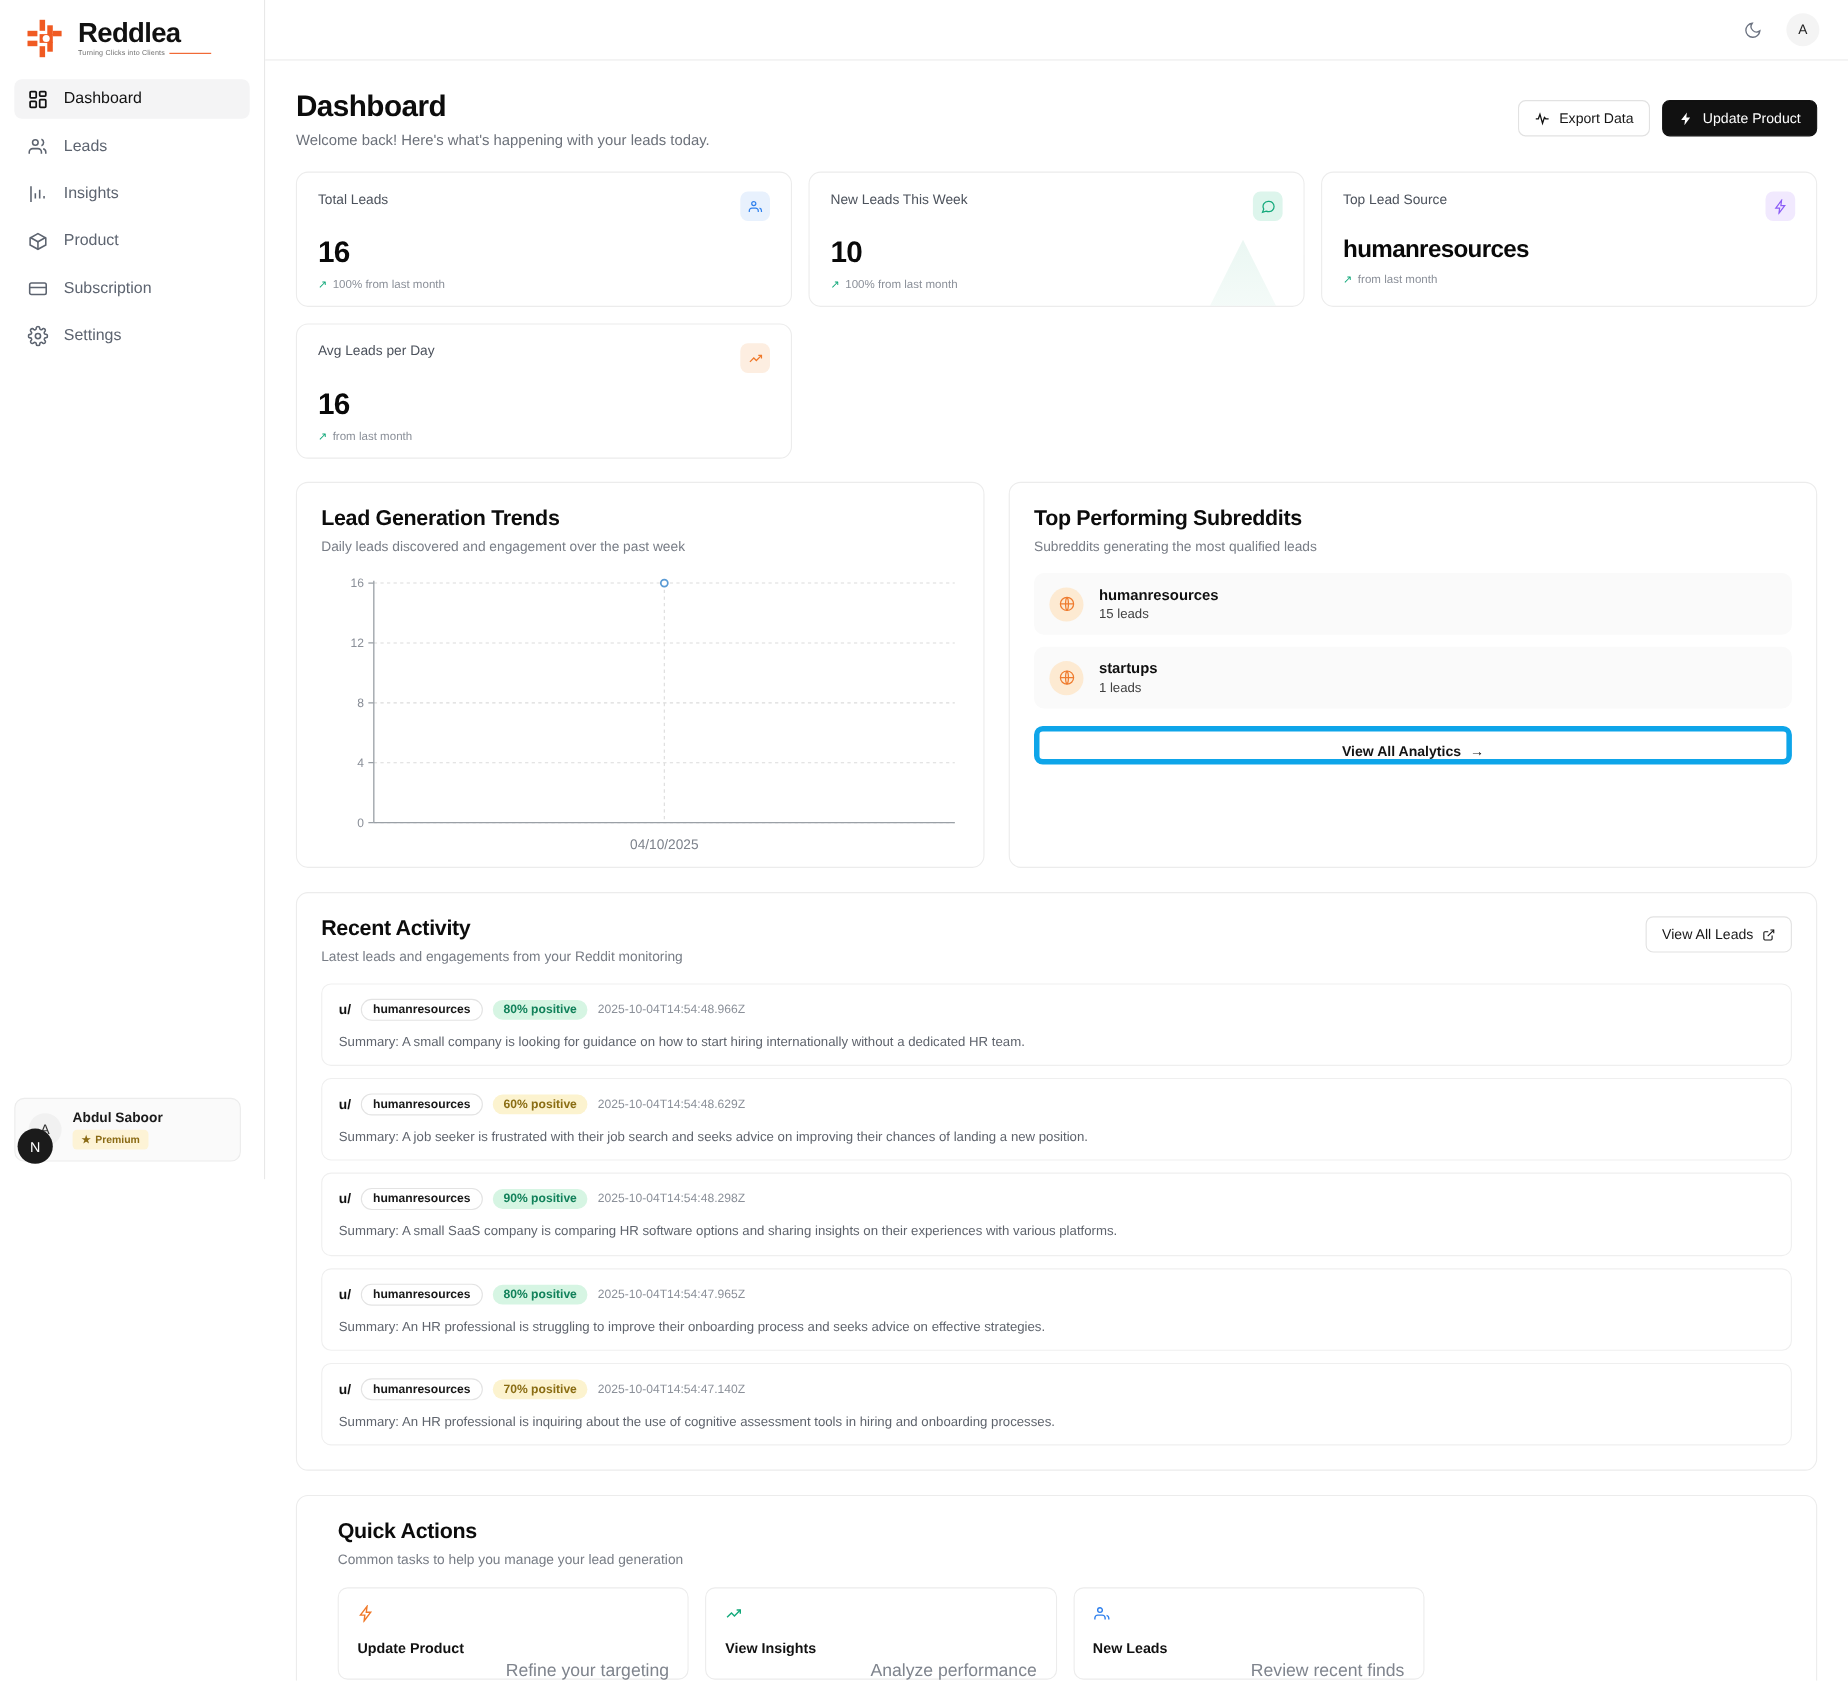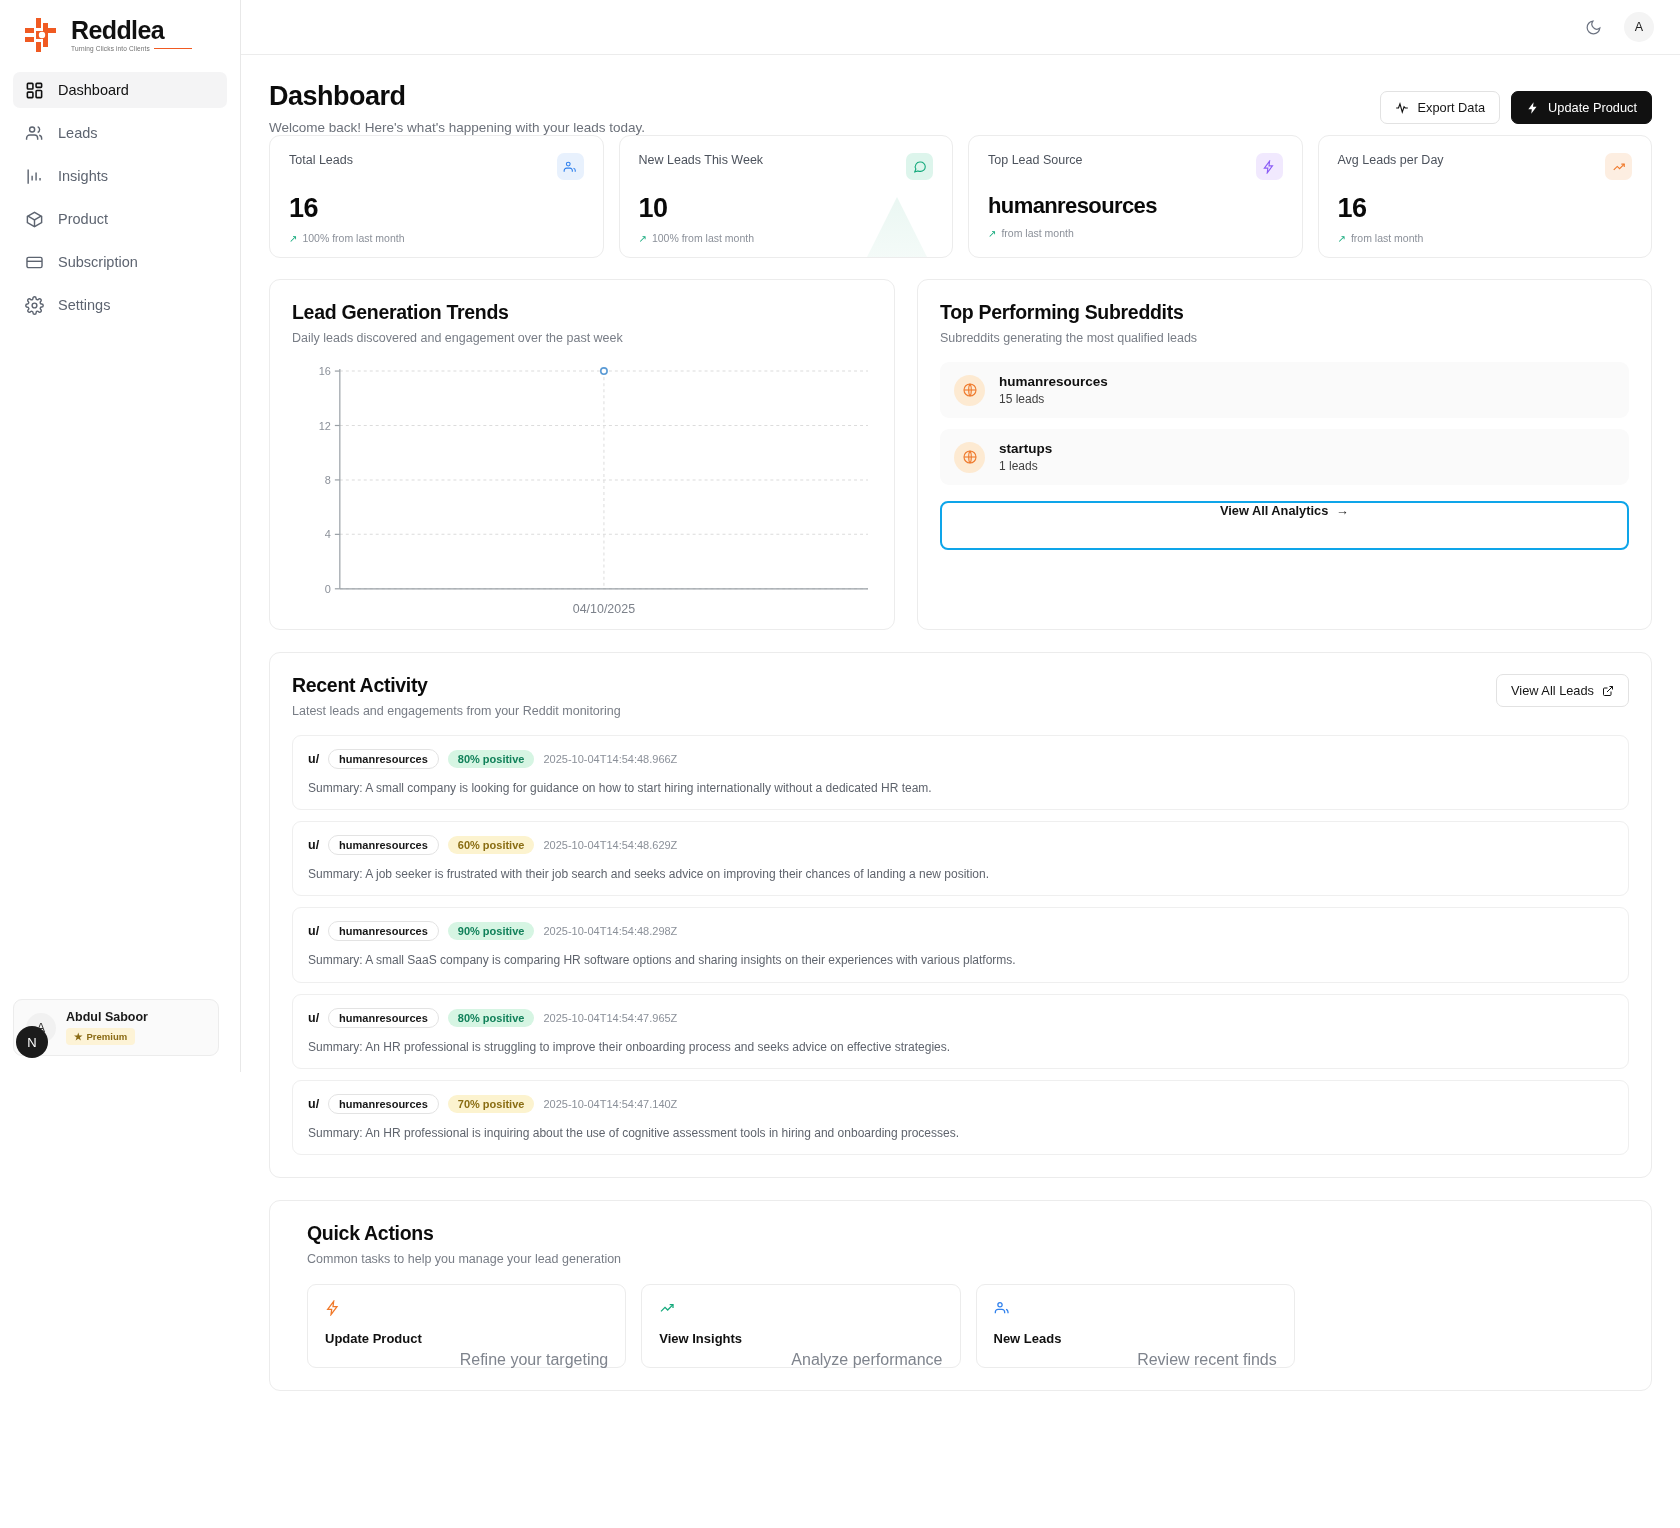--- a/index.html
+++ b/index.html
@@ -84,21 +84,21 @@
   .head-actions { display: flex; gap: 11px; padding-top: 10px; }
   .btn {
     display: inline-flex; align-items: center; gap: 8px;
     height: 33px; padding: 0 14px; border-radius: 7px;
     font-size: 12.8px; font-weight: 500; cursor: pointer; white-space: nowrap;
   }
   .btn-outline { background: #fff; border: 1px solid #e2e2e2; color: #151515; }
   .btn-dark { background: #111111; border: 1px solid #111111; color: #ffffff; }
 
   
-  .stats { display: grid; grid-template-columns: repeat(4, 1fr); gap: 15px; }
+  .stats { display: grid; grid-template-columns: repeat(3, 1fr); gap: 15px; margin-top: 21px; }
   .stat-card {
     border: 1px solid #ececec; border-radius: 11px; background: #fff;
     padding: 17px 19px 19px 19px; height: 123px; position: relative; overflow: hidden;
   }
   .stat-top { display: flex; align-items: flex-start; justify-content: space-between; }
   .stat-label { font-size: 12.5px; color: #4c525c; font-weight: 400; }
   .stat-icon {
     width: 27px; height: 27px; border-radius: 7px;
     display: flex; align-items: center; justify-content: center; flex: 0 0 27px;
   }
@@ -127,22 +127,22 @@
     display: flex; align-items: center; gap: 14px;
     background: #fafafa; border-radius: 9px; padding: 12px 14px; cursor: pointer;
   }
   .globe-badge {
     width: 31px; height: 31px; border-radius: 50%; background: #fdead2;
     display: flex; align-items: center; justify-content: center; flex: 0 0 31px;
   }
   .sub-name { font-size: 13.5px; font-weight: 600; color: #101010; }
   .sub-count { font-size: 12px; color: #404040; margin-top: 3px; }
   .view-all {
-    margin: 16px 22px 22px 22px; height: 49px; border: 2px solid #0ea5e9; border-radius: 8px;
-    display: flex; align-items: flex-start; justify-content: center; gap: 8px;
+    margin: 16px 22px 22px 22px; height: 35px; border: 5px solid #0ea5e9; border-radius: 8px;
+    display: flex; align-items: flex-end; justify-content: center; gap: 8px;
     font-size: 12.8px; font-weight: 600; color: #141414; cursor: pointer; background: #fff;
   }
 
   
   .activity { margin-top: 22px; }
   .activity-head {
     display: flex; align-items: flex-start; justify-content: space-between;
     padding: 21px 22px 0 22px;
   }
   .activity-list { padding: 17px 22px 22px 22px; display: flex; flex-direction: column; gap: 11px; }

